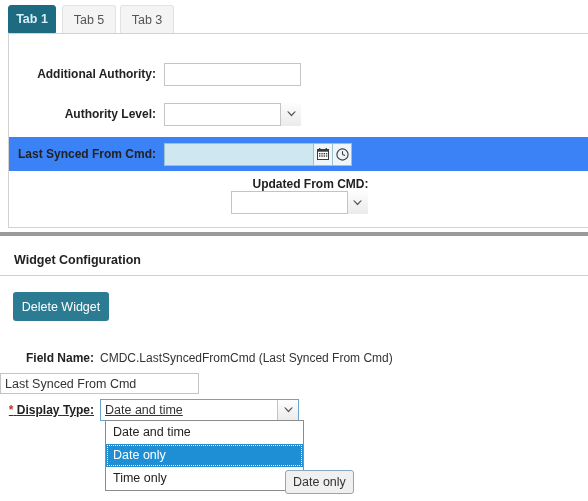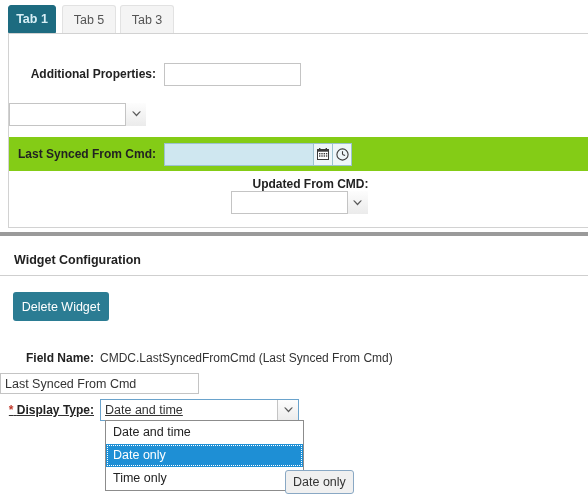--- a/index.html
+++ b/index.html
@@ -72,21 +72,21 @@
   .form-row {
     position: absolute;
     left: 0;
     width: 580px;
     height: 34px;
     display: flex;
     align-items: center;
   }
   .form-row.r1 { top: 23px; }
   .form-row.r2 { top: 63px; }
-  .form-row.r3 { top: 103px; background: #84cc16; }
+  .form-row.r3 { top: 103px; background: #3b82f6; }
   .form-row.r4 { top: 143px; flex-direction: column; }
 
   .field-label {
     width: 155px;
     text-align: right;
     padding-right: 8px;
     box-sizing: border-box;
     font-weight: bold;
     font-size: 12px;
     color: #222222;
@@ -338,25 +338,26 @@
     <span>Tab 5</span>
   </div>
   <div class="tab inactive tab-3">
     <span>Tab 3</span>
   </div>
 </div>
 
 <div class="form-panel">
 
   <div class="form-row r1">
-    <div class="field-label">Additional Properties:</div>
+    <div class="field-label">Additional Authority:</div>
     <input class="text-input w-add" type="text" value="" style="">
   </div>
 
   <div class="form-row r2">
+    <div class="field-label">Authority Level:</div>
     <div class="sel-wrap">
       <div class="sel-box w-auth">
         <span></span>
       </div>
       <div class="sel-arrow">
         <svg width="11" height="8" viewBox="0 0 11 8">
             <path d="M1 1.5 L5.5 6.5 L10 1.5 L8.4 1.5 L5.5 4.6 L2.6 1.5 Z" fill="#5a5a5a"></path>
           </svg>
       </div>
     </div>

